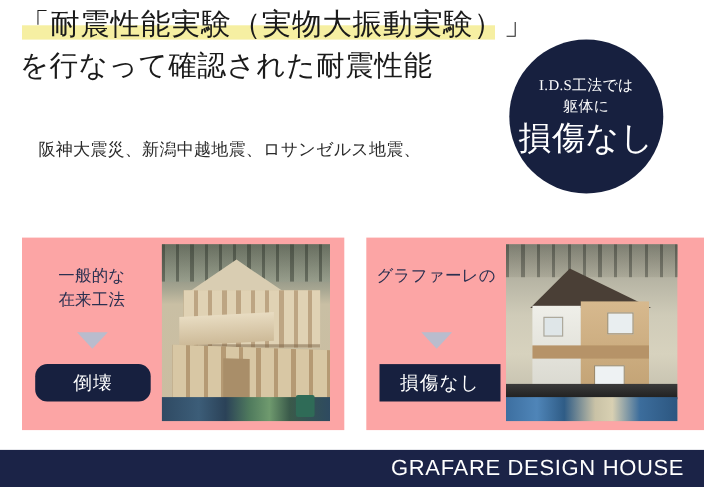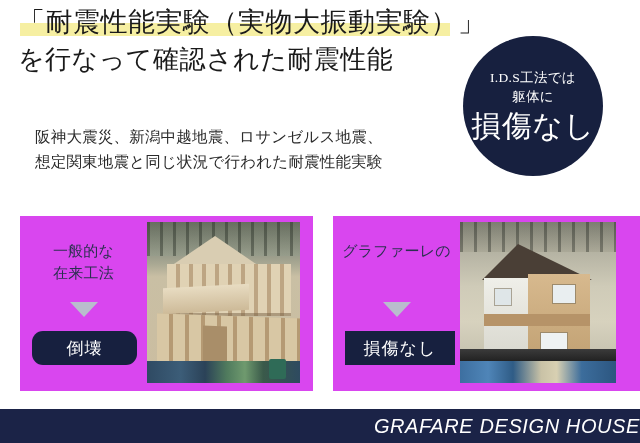--- a/index.html
+++ b/index.html
@@ -97,21 +97,21 @@
     letter-spacing: 0.5px;
     white-space: nowrap;
     margin-top: 2px;
   }
 
   
   .panel {
     position: absolute;
     top: 216px;
     height: 175px;
-    background: #d946ef;
+    background: #fca5a5;
   }
   #panel-left  { left: 20px;  width: 293px; }
   #panel-right { left: 312px; width: 339px; margin-left: 21px; }
 
   .panel-label {
     position: absolute;
     top: 24px;
     left: 0;
     width: 127px;
     text-align: center;
@@ -295,42 +295,41 @@
     background: #1b2347;
     display: flex;
     align-items: center;
     justify-content: flex-end;
   }
   #brandbar-text {
     font-family: "Liberation Sans", sans-serif;
     color: #ffffff;
     font-size: 20px;
     letter-spacing: 0.6px;
-    white-space: nowrap;
-    font-style: italic;
+    padding-right: 18px;
+    white-space: nowrap;
   }
 </style>
 </head>
 <body>
 
 <div id="stage">
 
   <div id="headline">
     <span class="head-line" id="headline-1">
       <span class="hl-mark"></span>
       <span class="hl-text">「耐震性能実験（実物大振動実験）」</span>
     </span>
     <span class="head-line" id="headline-2">
       <span class="hl-text">を行なって確認された耐震性能</span>
     </span>
   </div>
 
   <div id="subcopy">
     <span class="sub-line">阪神大震災、新潟中越地震、ロサンゼルス地震、</span>
-    <span class="sub-line">想定関東地震と同じ状況で行われた耐震性能実験</span>
   </div>
 
   <div id="badge">
     <span class="badge-sm">I.D.S工法では</span>
     <span class="badge-sm">躯体に</span>
     <span class="badge-lg">損傷なし</span>
   </div>
 
   <div class="panel" id="panel-left">
     <div class="panel-label">

